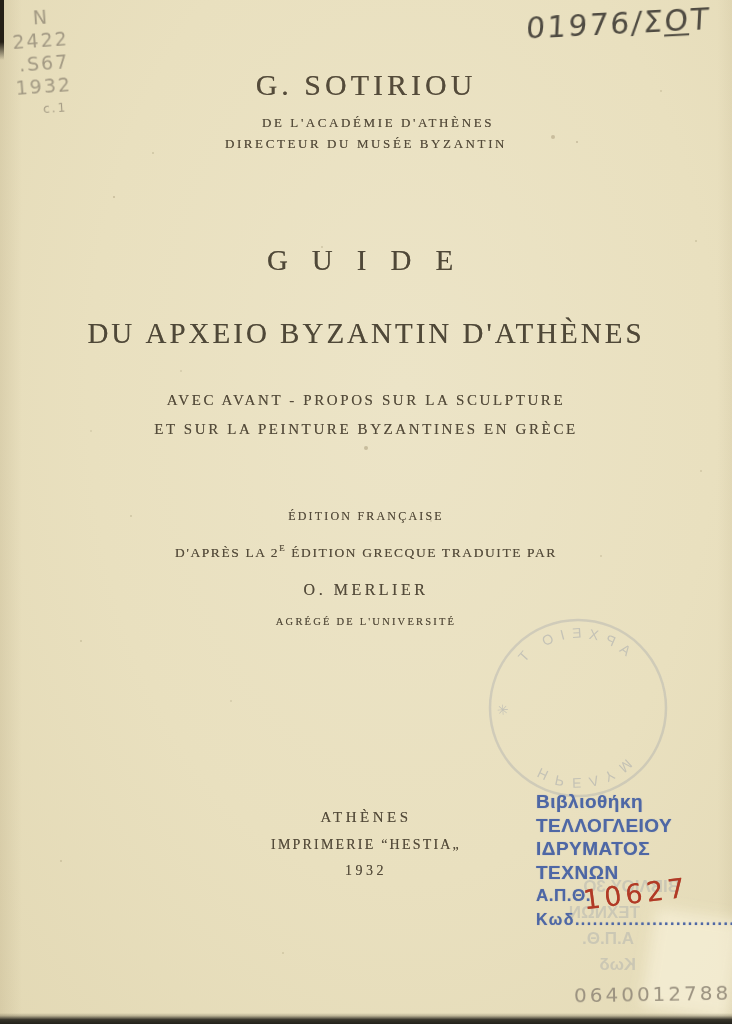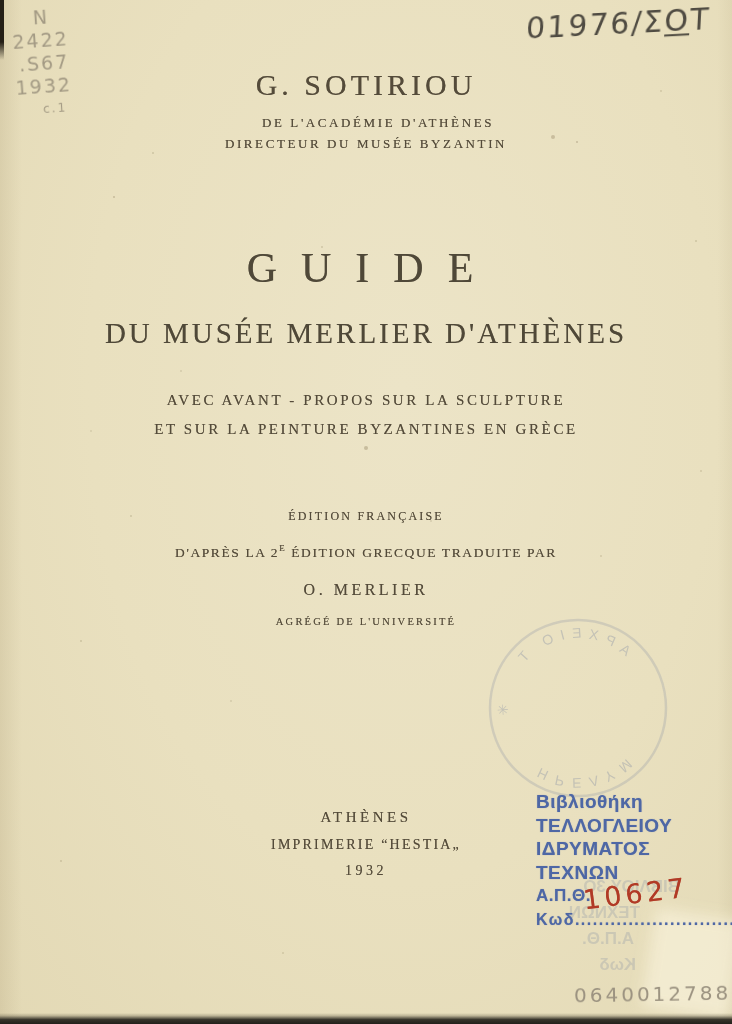--- a/index.html
+++ b/index.html
@@ -34,21 +34,21 @@
   .corner-light{position:absolute;left:648px;top:914px;width:90px;height:100px;
     background:rgba(249,243,219,.65);border-radius:6px;transform:rotate(9deg);
     filter:blur(7px);}
 
   
   .printed{position:absolute;left:0;right:0;text-align:center;color:#544b3a;
     text-shadow:0 0 .5px rgba(84,75,58,.6);}
   .author-name{top:68px;font-size:30px;letter-spacing:4px;}
   .author-title1{top:115px;font-size:13px;letter-spacing:2.6px;padding-left:24px;}
   .author-title2{top:136px;font-size:13px;letter-spacing:2.6px;}
-  .main-title{top:244px;font-size:42px;letter-spacing:24px;padding-left:12px;color:#4f4838;}
+  .main-title{top:244px;font-size:29px;letter-spacing:24px;padding-left:12px;color:#4f4838;}
   .subtitle{top:317px;font-size:29px;letter-spacing:3px;color:#4f4838;}
   .note1{top:392px;font-size:15px;letter-spacing:2.6px;}
   .note2{top:421px;font-size:15px;letter-spacing:2.6px;}
   .edition-heading{top:509px;font-size:12px;letter-spacing:2.2px;}
   .edition-note{top:543px;font-size:13.5px;letter-spacing:1.6px;}
   .edition-note sup{font-size:9px;}
   .translator-name{top:581px;font-size:16px;letter-spacing:3.5px;}
   .translator-title{top:616px;font-size:10.5px;letter-spacing:2.2px;}
   .imprint-city{top:809px;font-size:15px;letter-spacing:3.5px;}
   .imprint-printer{top:837px;font-size:14px;letter-spacing:2.2px;}
@@ -111,21 +111,21 @@
     <div class="l5">c.1</div>
   </div>
 
   <div class="accession"><span>01976/Σ</span><span class="uo">O</span><span>T</span></div>
 
   <div class="printed author-name">G. SOTIRIOU</div>
   <div class="printed author-title1">DE L'ACADÉMIE D'ATHÈNES</div>
   <div class="printed author-title2">DIRECTEUR DU MUSÉE BYZANTIN</div>
 
   <div class="printed main-title">GUIDE</div>
-  <div class="printed subtitle">DU MUSÉE MERLIER D'ATHÈNES</div>
+  <div class="printed subtitle">DU ΑΡΧΕΙΟ BYZANTIN D'ATHÈNES</div>
 
   <div class="printed note1">AVEC AVANT - PROPOS SUR LA SCULPTURE</div>
   <div class="printed note2">ET SUR LA PEINTURE BYZANTINES EN GRÈCE</div>
 
   <div class="printed edition-heading">ÉDITION FRANÇAISE</div>
   <div class="printed edition-note"><span>D'APRÈS LA 2</span><sup>E</sup><span> ÉDITION GRECQUE TRADUITE PAR</span></div>
   <div class="printed translator-name">O. MERLIER</div>
   <div class="printed imprint-city">ATHÈNES</div>
 
   <div class="printed translator-title">AGRÉGÉ DE L'UNIVERSITÉ</div>

